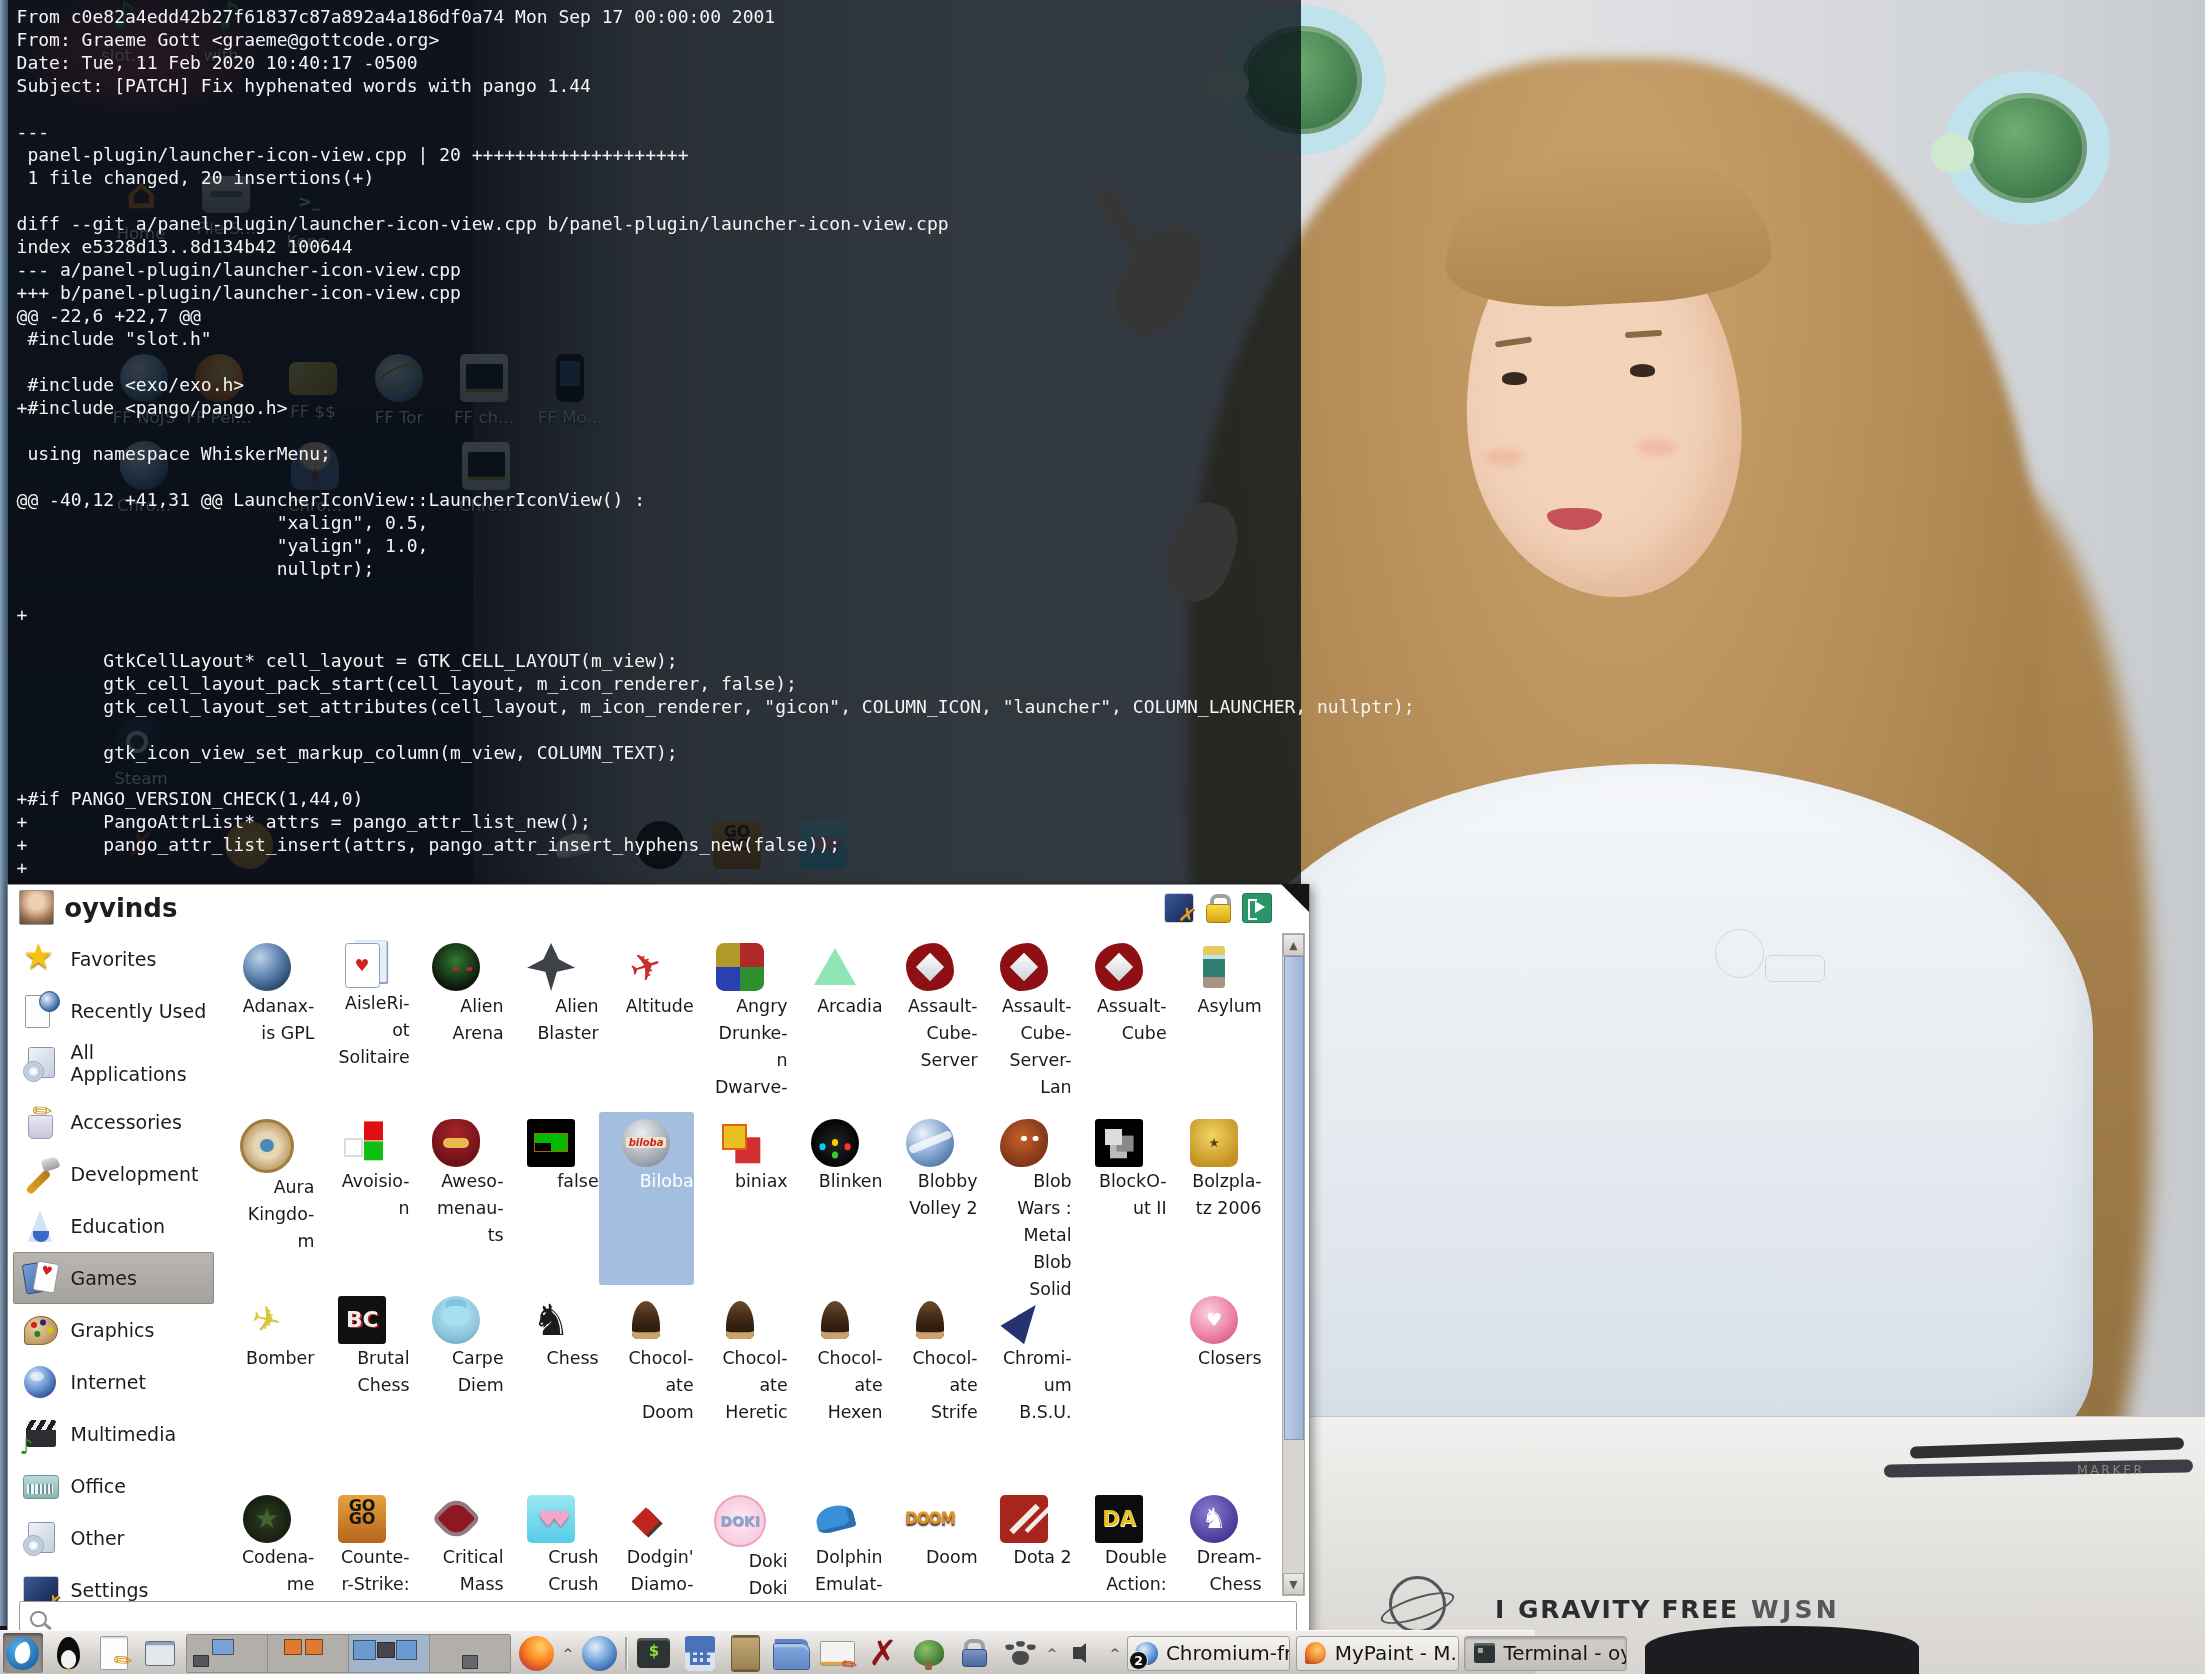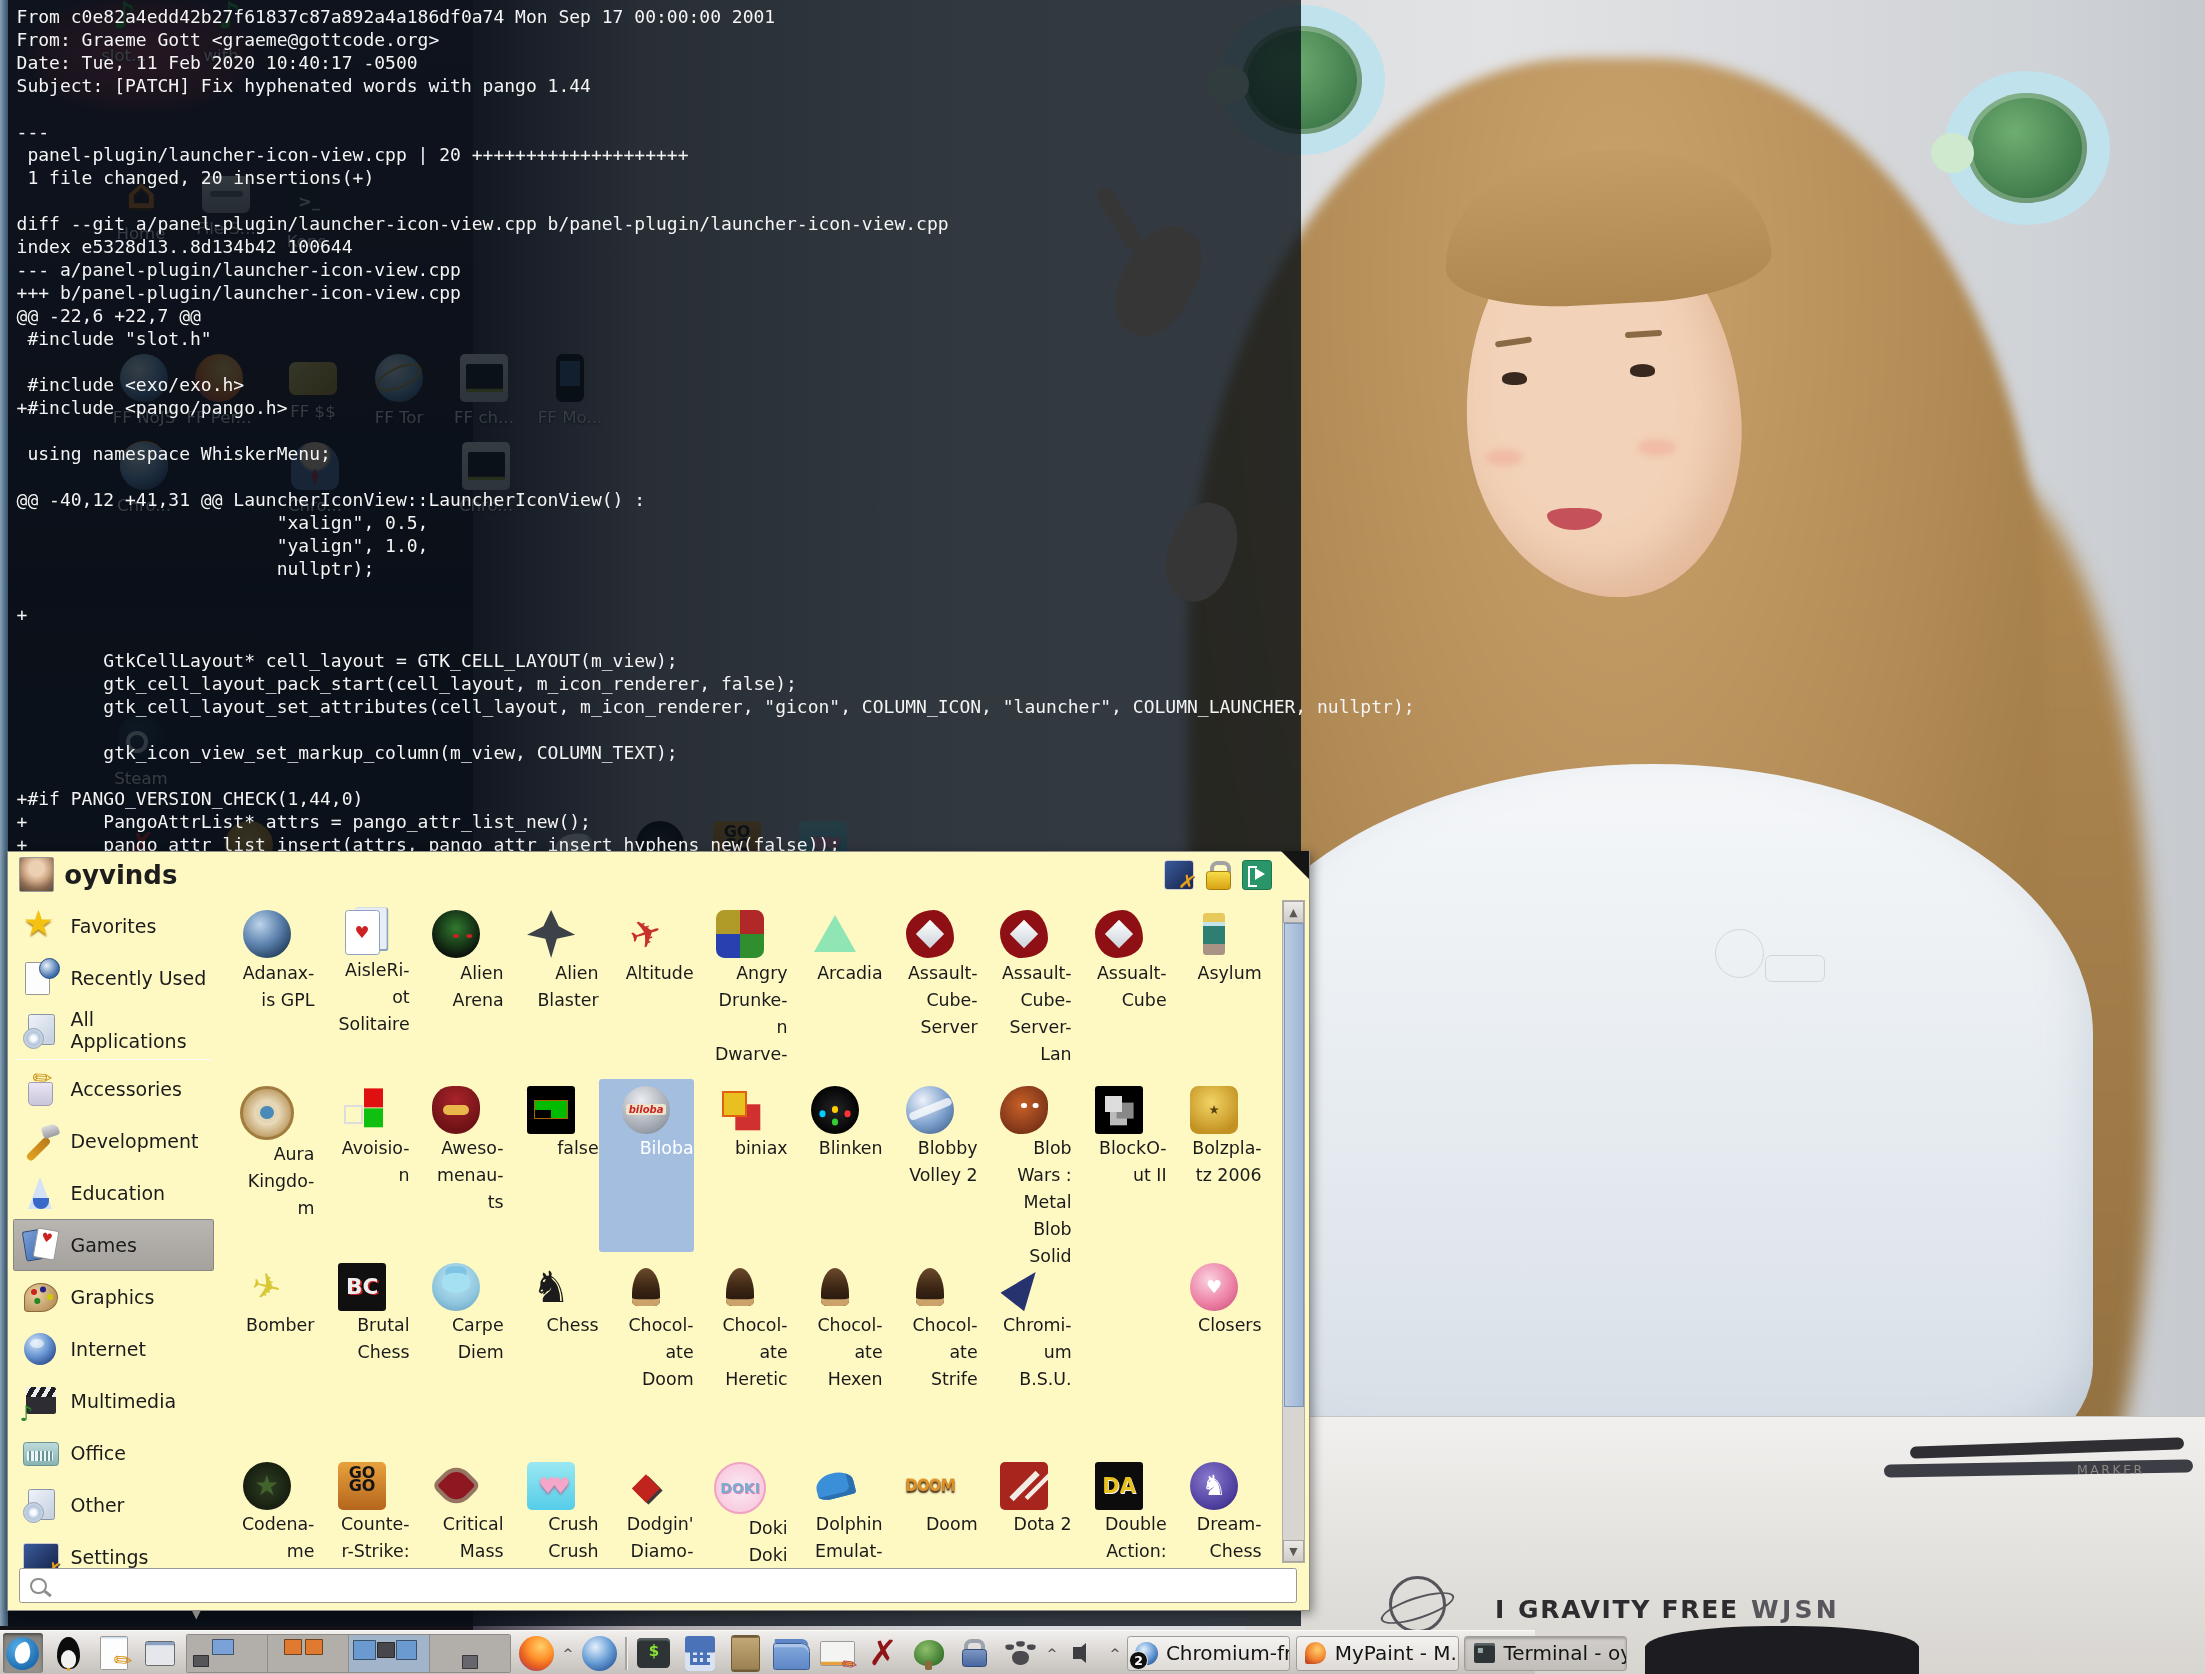--- a/index.html
+++ b/index.html
@@ -57,22 +57,22 @@
 
   
   .terminal{position:absolute;left:0;top:0;width:1301px;height:1626px;z-index:2;
             background:rgba(8,16,24,.80)}
   .tscroll{position:absolute;left:0;top:0;width:8.3px;height:100%;
            background:linear-gradient(90deg,#8aa2b5,#53708a 60%,#3c566e)}
   .terminal pre{position:absolute;left:16.6px;top:5px;margin:0;color:#f4f4f4;
       font-family:"DejaVu Sans Mono",monospace;font-size:18px;line-height:23px;white-space:pre}
 
   
-  .menu{position:absolute;left:6.6px;top:851px;width:1301px;height:758px;z-index:5;
-        background:#fef9c3;border:0.8px solid #8f8d8a;box-shadow:2.5px 3.3px 10px rgba(0,0,0,.4)}
+  .menu{position:absolute;left:6.6px;top:884px;width:1301px;height:758px;z-index:5;
+        background:#ffffff;border:0.8px solid #8f8d8a;box-shadow:2.5px 3.3px 10px rgba(0,0,0,.4)}
   .mcorner{position:absolute;right:-0.8px;top:-0.8px;width:0;height:0;
            border-top:28px solid #151515;border-left:28px solid transparent}
   .mhead{position:absolute;left:0;top:0;right:0;height:45px;display:flex;align-items:center}
   .avatar{width:33px;height:33px;margin-left:11.6px;border:0.8px solid #9a9894;border-radius:1.7px;
           background:radial-gradient(circle at 50% 32%,#ecd0b2 26%,#caa382 48%,#8a6a50 72%,#5a4a3e)}
   .uname{margin-left:10px;font-size:26px;font-weight:bold;color:#1d1d1d}
   .hico{position:relative;width:28px;height:28px;margin-left:10px;flex:none}
   .hi-settings{background:linear-gradient(135deg,#3a5a9a,#16244c);border:1.7px solid #cfcfd3;border-radius:3.3px}
   .hi-settings::after{content:"✗";position:absolute;right:-3.3px;bottom:-5px;font-size:20px;color:#e8a020;
           text-shadow:0.8px 0.8px #444;transform:rotate(12deg)}

